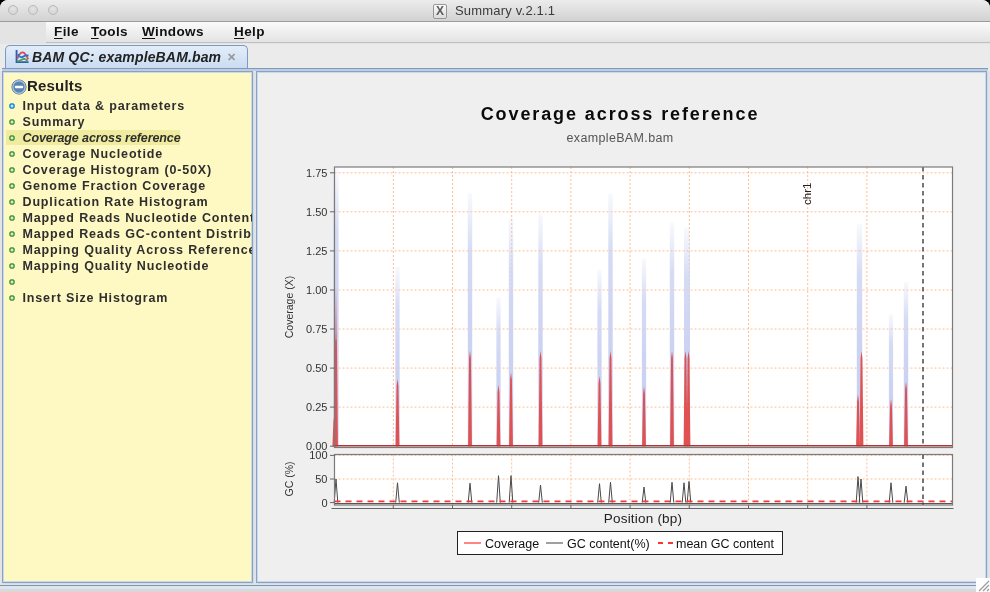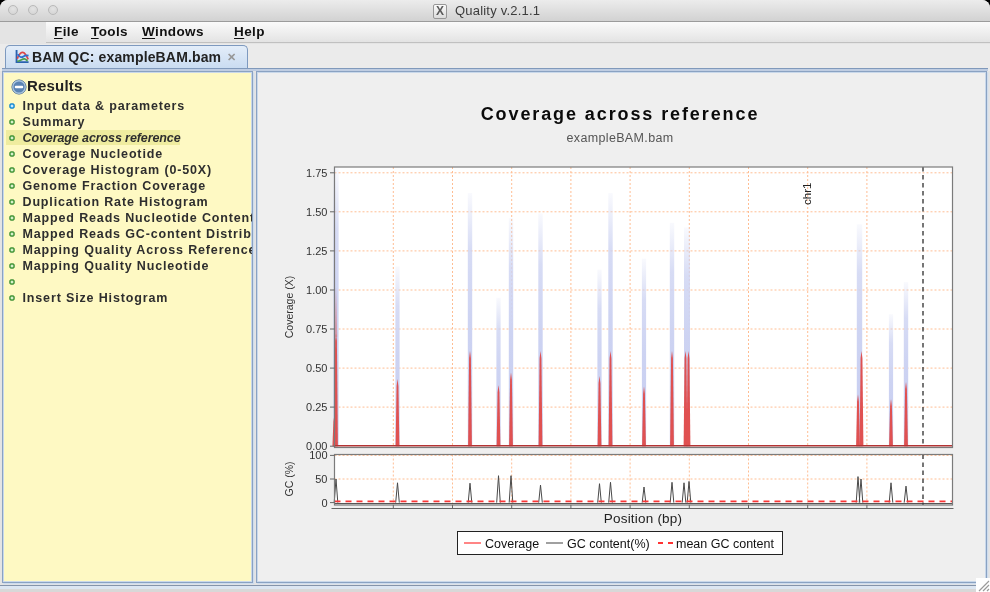--- a/index.html
+++ b/index.html
@@ -20,21 +20,21 @@
   background:linear-gradient(#fbfbfb,#e3e3e3); border-bottom:1px solid #c0c0c0;margin-left:46px; }
 .mi { position:absolute; top:0; font-size:13.5px; font-weight:bold; color:#111; line-height:19.5px; letter-spacing:0.4px; }
 .mi u { text-decoration-thickness:1.2px; text-underline-offset:1.6px; }
 
 #tabstrip { position:absolute; left:0; top:44px; width:990px; height:27px; background:#ebebeb; }
 #tab { position:absolute; left:5px; top:1px; width:243px; height:23px;
   background:linear-gradient(#e3edf9,#cadcf1); border:1px solid #7d99bf; border-bottom:none;
   border-radius:5px 5px 0 0; }
 #tabline { position:absolute; left:2px; top:23.5px; width:986px; height:3.5px; background:linear-gradient(#8099bb 0 45%, #bfcde2 45% 100%); }
 #tabicon { position:absolute; left:8px; top:3px; width:16px; height:15px; }
-#tabtext { position:absolute; left:26px; top:0; font-size:14px; font-weight:bold; color:#222; line-height:23px; letter-spacing:0.15px; }
+#tabtext { position:absolute; left:26px; top:0; font-size:14px; font-weight:bold; color:#222; line-height:23px; letter-spacing:0.15px;font-style:italic; }
 #tabclose { position:absolute; left:221px; top:0; font-size:11px; font-weight:bold; color:#979797; line-height:23px; }
 
 #leftpanel { position:absolute; left:2px; top:71px; width:251px; height:512px;
   background:#fef9c3; border:1px solid #8aa2c2; box-shadow:inset 0 0 0 1px #c9d8ea, 1.2px 1.2px 0 0 #cddcee; overflow:hidden; }
 #rightpanel { position:absolute; left:256px; top:71px; width:731px; height:512px;
   background:#efefef; border:1px solid #8aa2c2; box-shadow:inset 0 0 0 1px #c9d8ea, 1.2px 1.2px 0 0 #cddcee; overflow:hidden; }
 
 #reshdr { position:absolute; left:8px; top:7px; height:16px; }
 #reshdr span.t { position:absolute; left:16px; top:-2px; font-size:15px; font-weight:bold; color:#222; letter-spacing:0.2px; }
 .item { position:absolute; left:19.5px; width:300px; height:16px; font-size:12.5px; font-weight:bold; color:#2e2e2e; letter-spacing:0.85px; white-space:nowrap; }
@@ -50,21 +50,21 @@
 </style>
 </head>
 <body>
 <div id="win">
   <div id="titlebar">
     <div class="circ" style="left:8px"></div>
     <div class="circ" style="left:28px"></div>
     <div class="circ" style="left:48px"></div>
     <div id="titlegrp">
         <span id="xicon" style="position:absolute;left:433px;top:4px">X</span>
-        <span id="titletext" style="position:absolute;left:455px;top:0">Quality v.2.1.1</span>
+        <span id="titletext" style="position:absolute;left:455px;top:0">Summary v.2.1.1</span>
       </div>
   </div>
   <div id="menubar">
     <div class="mi" style="left:8px"><u>F</u>ile</div>
     <div class="mi" style="left:45px"><u>T</u>ools</div>
     <div class="mi" style="left:96px"><u>W</u>indows</div>
     <div class="mi" style="left:188px"><u>H</u>elp</div>
   </div>
   <div id="tabstrip">
     <div id="tabline"></div>

